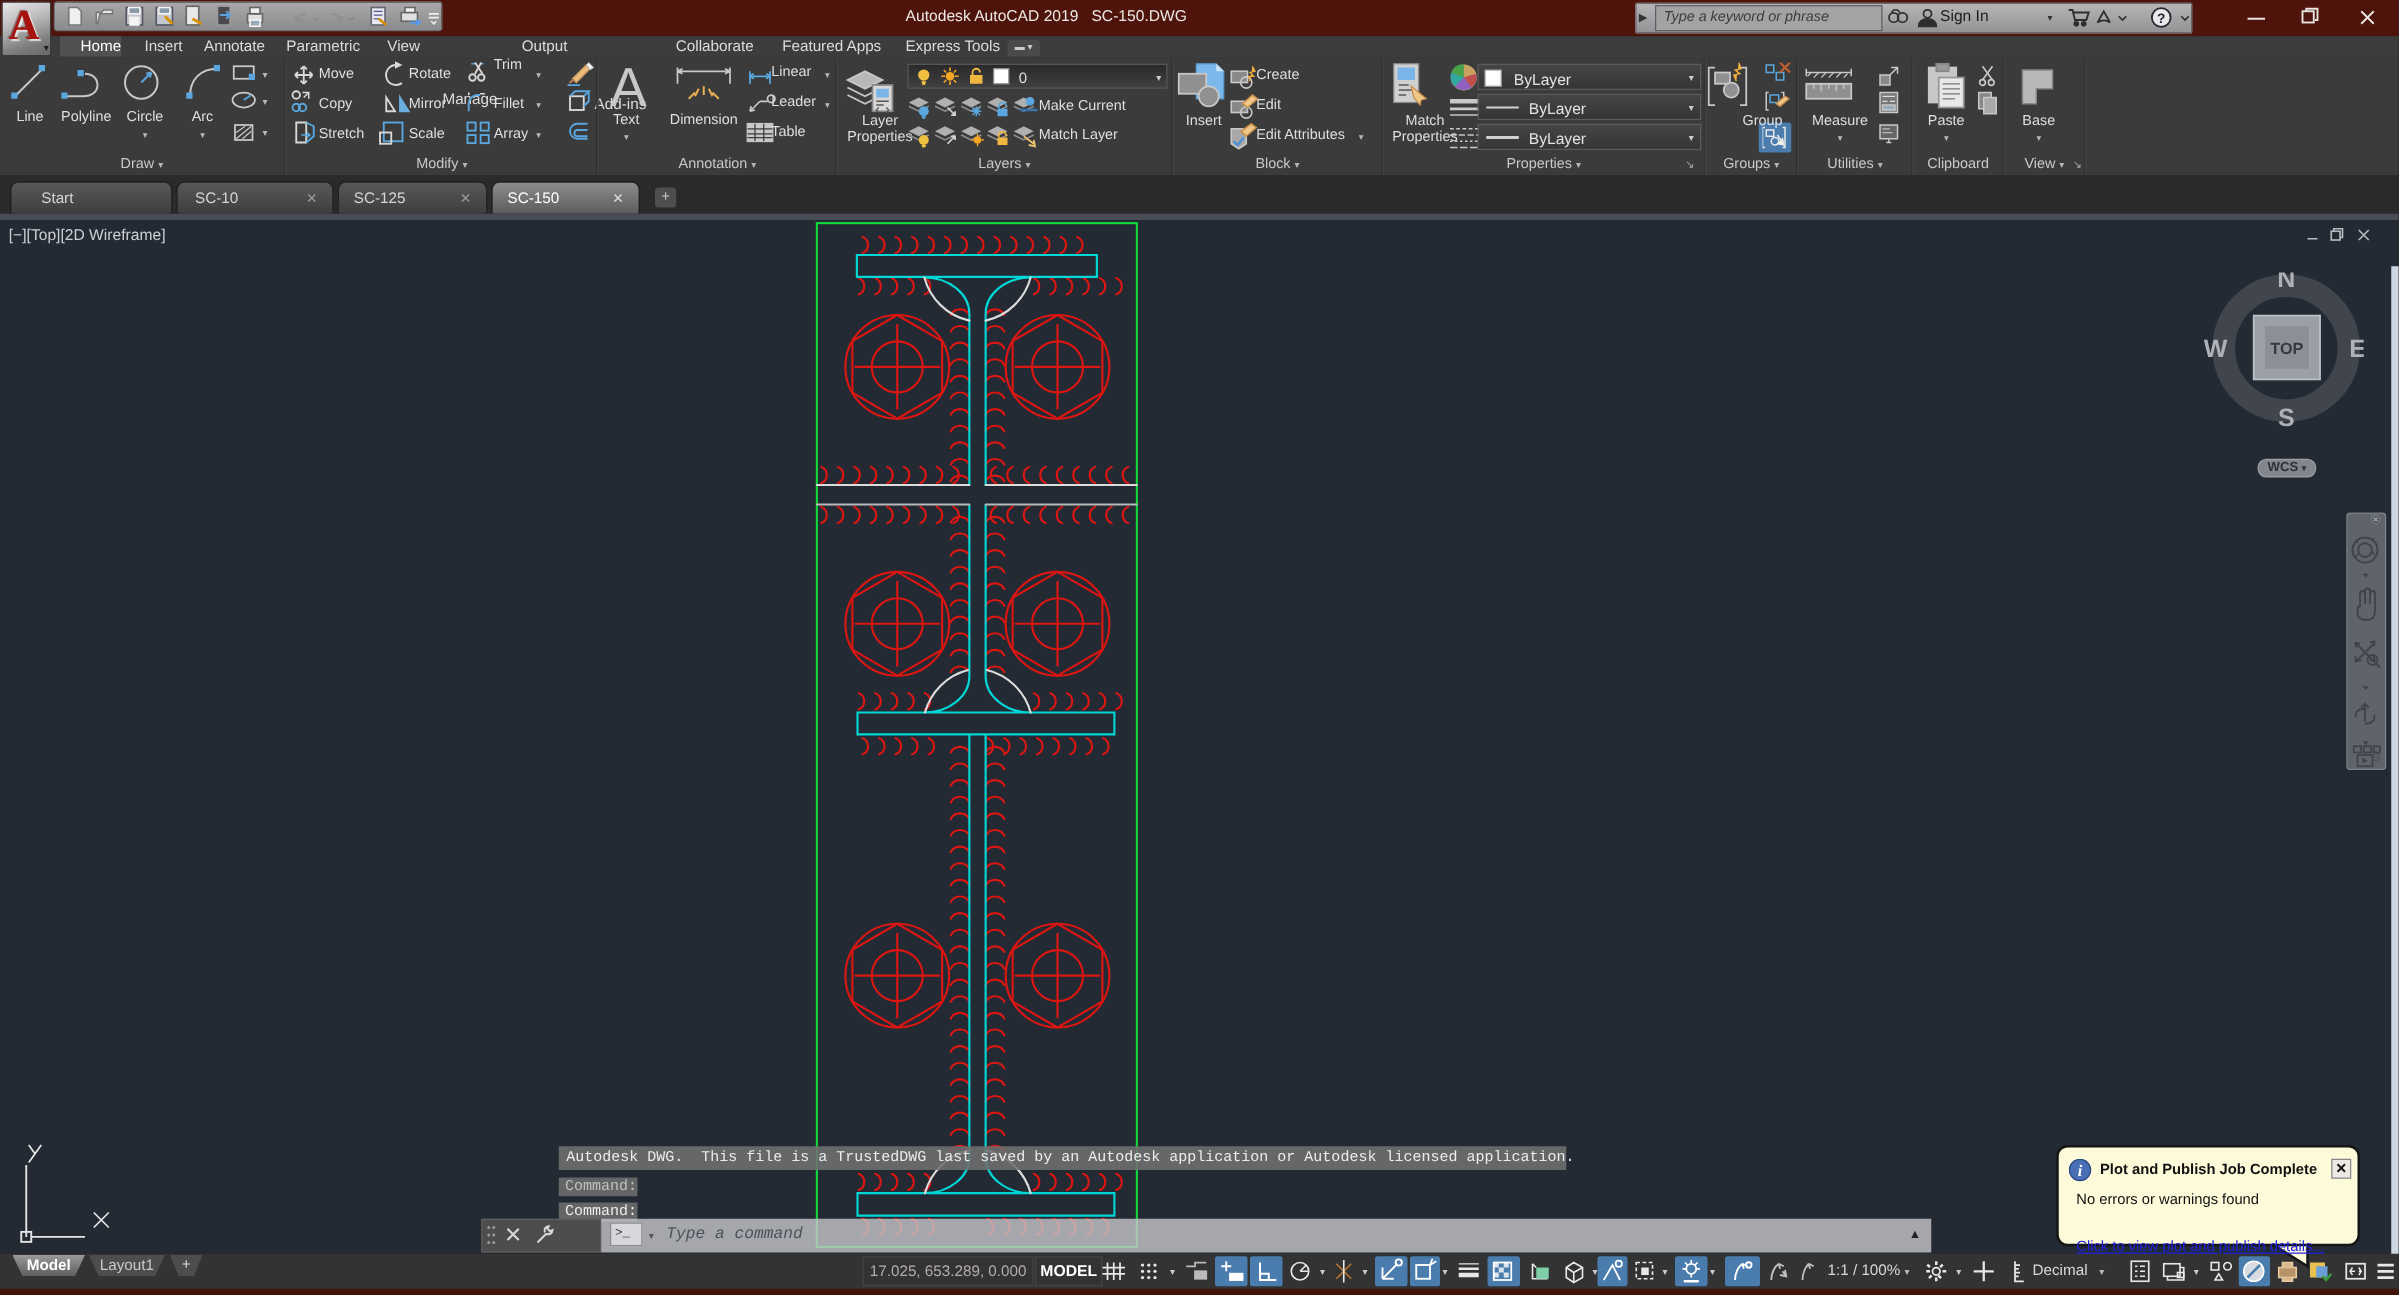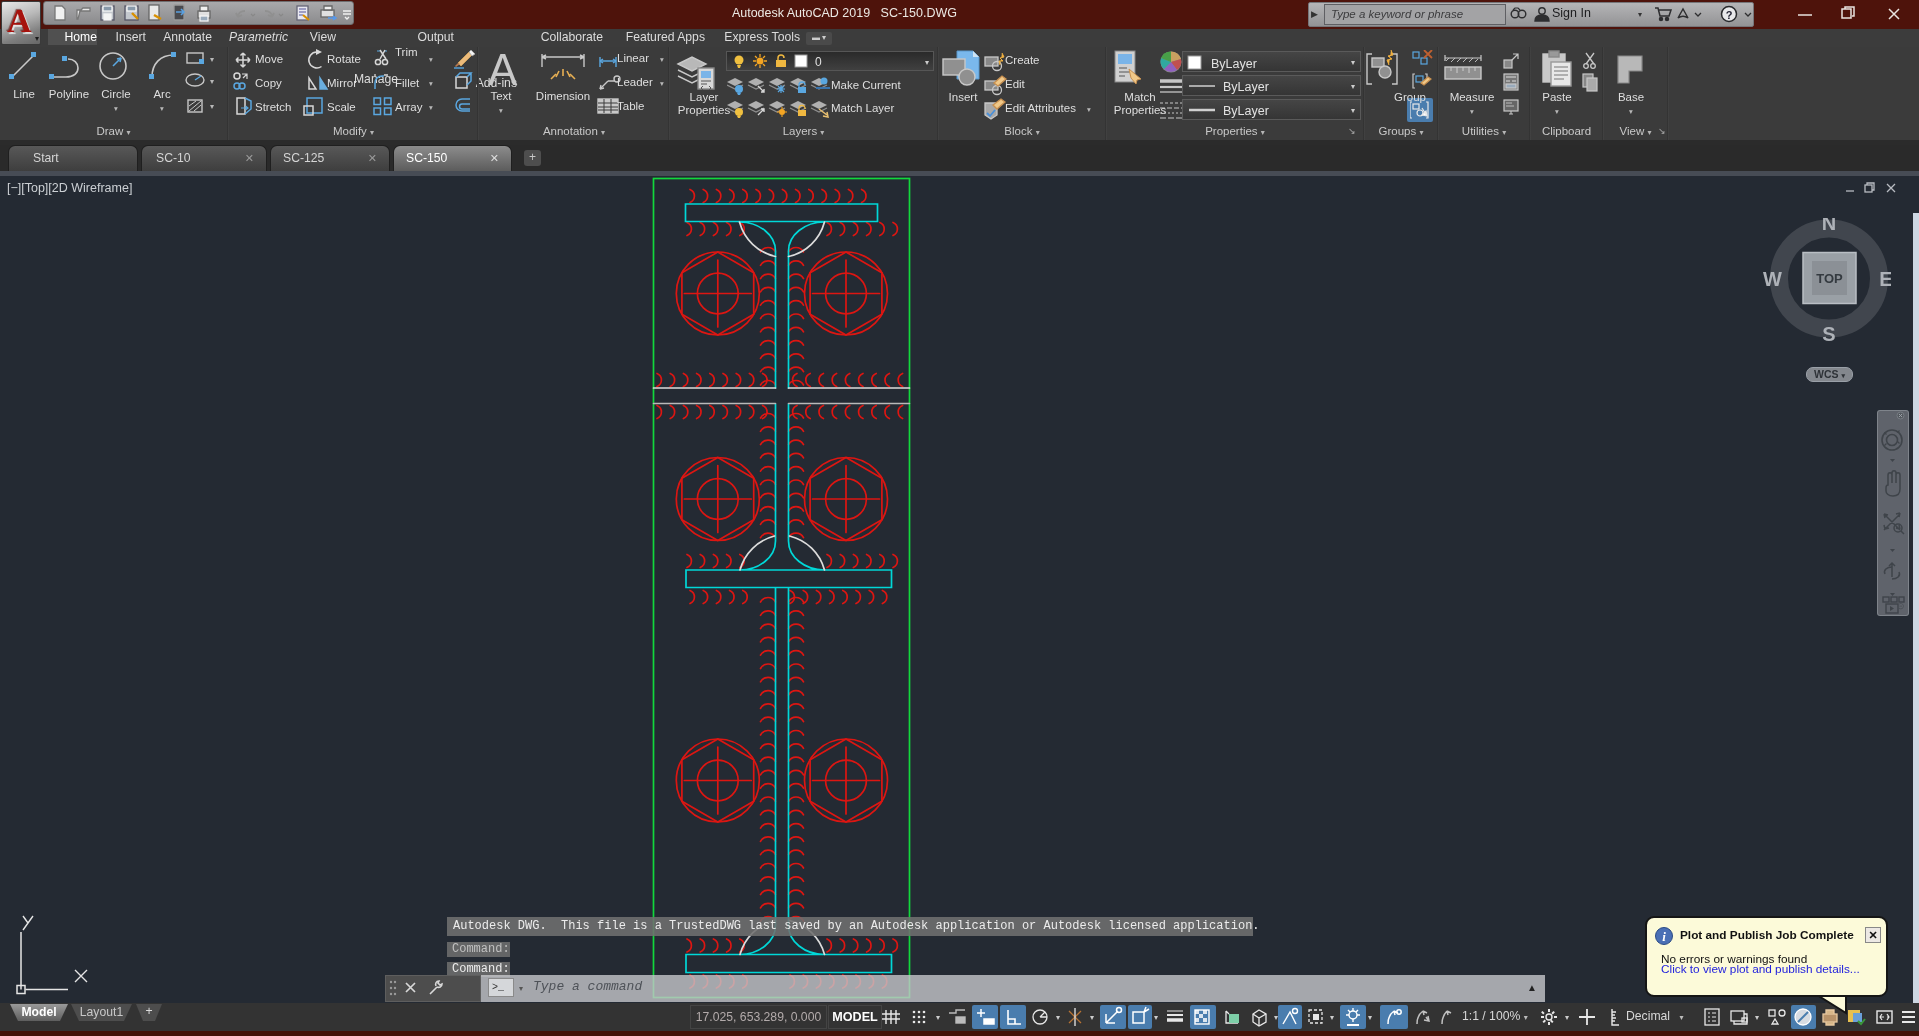--- a/index.html
+++ b/index.html
@@ -70,21 +70,21 @@
         <path d="M9 12l6 5" stroke="#d99000" stroke-width="2.2"></path>
       </g>
 <g transform="translate(268,0)">
         <rect x="3" y="7" width="13" height="7" fill="#e0e0e0" stroke="#666"></rect>
         <path d="M6 3h8v4H6z" fill="#f0f0f0" stroke="#666"></path>
         <path d="M10 15h8m-3-2l3 2-3 2" stroke="#59e" stroke-width="1.5"></path>
       </g>
 <path d="M293 8h8m-8 3h8m-6 3l2 2 2-2" stroke="#f0f0f0" stroke-width="1.4"></path>
 </g>
   </svg>
-<div style="position:absolute;left:717px;top:6px;width:240px;height:16px;color:#ece9e4;font-size:12.5px;text-align:right;white-space:nowrap">Autodesk AutoCAD 2019&nbsp;&nbsp; SC-150.DWG</div>
+<div style="position:absolute;left:717px;top:6px;width:240px;height:16px;color:#ece9e4;font-size:12.5px;text-align:center;white-space:nowrap">Autodesk AutoCAD 2019&nbsp;&nbsp; SC-150.DWG</div>
 <div style="position:absolute;left:1308px;top:2px;width:446px;height:25px;background:linear-gradient(#b5b5b7,#939395);border-radius:2px;border:1px solid #76767a"></div>
 <div style="position:absolute;left:1311px;top:9px;width:8px;height:10px;color:#333;font-size:9px">▶</div>
 <div style="position:absolute;left:1324px;top:4px;width:182px;height:21px;background:#a3a3a5;border:1px solid #5f5f63;color:#3c3c3e;font-style:italic;font-size:11.5px;padding:3px 0 0 6px">Type a keyword or phrase</div>
 <svg class="svgi" style="left:1508px;top:5px" width="250" height="20" fill="none" stroke="#2e2e30" stroke-width="1.4">
 <circle cx="7" cy="9" r="3.8"></circle>
     <circle cx="14" cy="9" r="3.8"></circle>
     <path d="M5 5l2-2h3l2 2" stroke-width="1.2"></path>
 <circle cx="34" cy="6" r="3.2"></circle>
     <path d="M27 16c0-4 3-6 7-6s7 2 7 6z" fill="#2e2e30"></path>
 </svg>
@@ -102,21 +102,21 @@
 </svg>
 <svg class="svgi" style="left:1780px;top:0" width="139" height="29" fill="none" stroke="#e9e5e1" stroke-width="1.5">
 <path d="M18 15h14"></path>
 <rect x="62" y="9" width="9" height="9"></rect>
     <path d="M65 9V7h9v9h-2"></path>
 <path d="M109 9l10 10M119 9l-10 10"></path>
 </svg>
 <div class="rtab" style="left:48px;width:49px;background:#505050;color:#fff;">Home</div>
 <div class="rtab" style="left:100px;width:46px;">Insert</div>
 <div class="rtab" style="left:150px;width:62px;">Annotate</div>
-<div class="rtab" style="left:219px;width:69px;font-style:italic;">Parametric</div>
+<div class="rtab" style="left:219px;width:69px;">Parametric</div>
 <div class="rtab" style="left:294px;width:42px;">View</div>
 <div class="rtab" style="left:342px;width:56px;margin-top:42px;">Manage</div>
 <div class="rtab" style="left:404px;width:50px;">Output</div>
 <div class="rtab" style="left:464px;width:53px;margin-top:46px;">Add-ins</div>
 <div class="rtab" style="left:531px;width:72px;">Collaborate</div>
 <div class="rtab" style="left:617px;width:88px;">Featured Apps</div>
 <div class="rtab" style="left:715px;width:85px;">Express Tools</div>
 <div style="position:absolute;left:806px;top:32px;width:26px;height:13px;background:#4a4a4a;border-radius:2px;color:#ccc;font-size:8px;text-align:center;line-height:12px">▬ ▾</div>
 <div class="psep" style="left:227px"></div>
 <div class="psep" style="left:477px"></div>
@@ -657,21 +657,21 @@
     <polygon points="10,1 42,1 42,21" fill="#fcfad9" stroke="#151515" stroke-width="2"></polygon>
   </svg>
 <div style="position:absolute;left:1645px;top:916px;width:243px;height:81px;background:#fcfad9;border:2px solid #151515;border-radius:9px;z-index:9">
     <svg class="svgi" style="left:8px;top:9px" width="20" height="20">
       <circle cx="9" cy="9" r="8.5" fill="#4a6fb5" stroke="#2a4a85"></circle>
       <text x="9" y="14" text-anchor="middle" font-size="13" font-weight="bold" font-family="Liberation Serif,serif" fill="#fff" font-style="italic">i</text>
     </svg>
 <div style="position:absolute;left:33px;top:10px;font-size:11.8px;font-weight:bold;color:#111">Plot and Publish Job Complete</div>
 <div style="position:absolute;left:218px;top:9px;width:16px;height:16px;background:#ece8e4;border:1px solid #888;color:#111;font-size:11px;font-weight:bold;text-align:center;line-height:15px">✕</div>
 <div style="position:absolute;left:14px;top:34px;font-size:11.8px;color:#111">No errors or warnings found</div>
-<div style="position:absolute;left:14px;top:44px;font-size:11.8px;color:#2222dd;">Click to view plot and publish details...</div>
+<div style="position:absolute;left:14px;top:72px;font-size:11.8px;color:#2222dd;text-decoration:underline">Click to view plot and publish details...</div>
   </div>
 <div class="stab" style="left:10px;top:1004px;width:58px;background:linear-gradient(#999,#5e5e5e);color:#fff;font-weight:bold;line-height:16px;clip-path:polygon(0 0,100% 0,calc(100% - 8px) 100%,8px 100%)">Model</div>
 <div class="stab" style="left:71px;top:1004px;width:61px;background:#4d4d4d;color:#c8c8c8;line-height:16px;clip-path:polygon(0 0,100% 0,calc(100% - 8px) 100%,8px 100%)">Layout1</div>
 <div class="stab" style="left:136px;top:1004px;width:26px;background:#4d4d4d;color:#ddd;line-height:15px;clip-path:polygon(0 0,100% 0,calc(100% - 7px) 100%,7px 100%)">+</div>
 <div style="position:absolute;left:690px;top:1005px;width:137px;height:24px;border:1px solid #444;color:#b3abab;font-size:12.2px;text-align:center;line-height:23px">17.025, 653.289, 0.000</div>
 <div style="position:absolute;left:828px;top:1005px;width:54px;height:24px;border:1px solid #444;color:#fff;font-size:12.6px;font-weight:bold;text-align:center;line-height:23px">MODEL</div>
 <div class="sbox" style="left:878px;width:28px"><svg width="28" height="24">
       <g stroke="#e8e8e8" stroke-width="1.4">
         <path d="M8 5v14M13 5v14M18 5v14M4 9h18M4 14h18"></path>
       </g>

